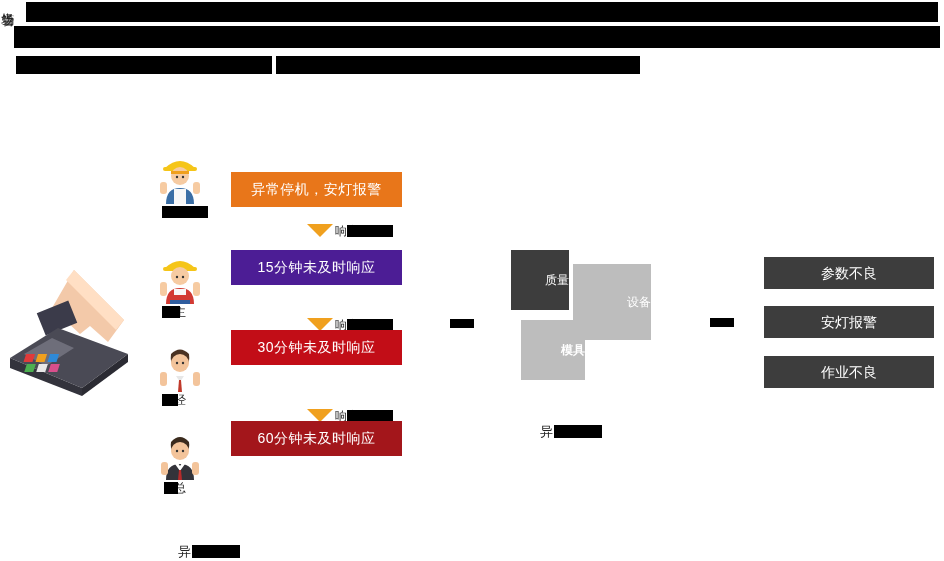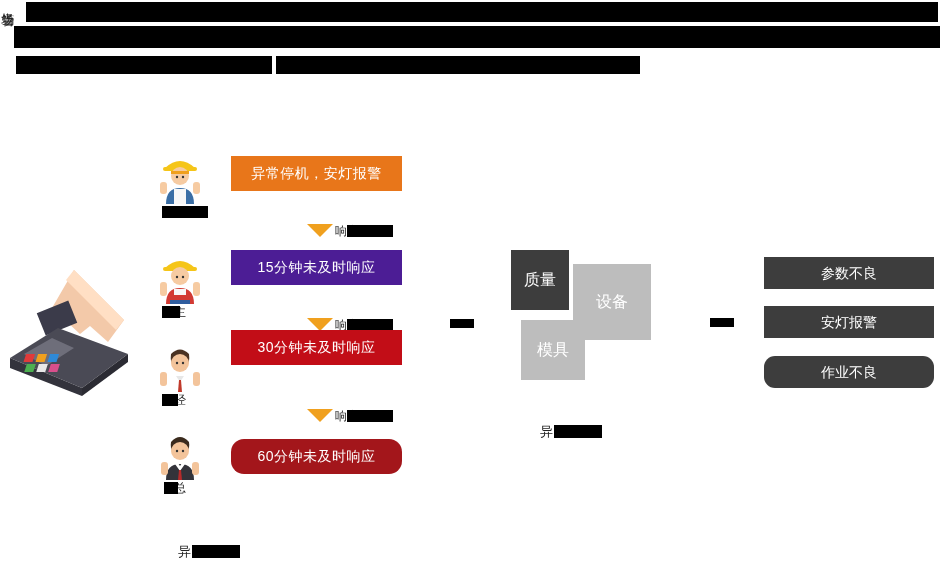--- a/index.html
+++ b/index.html
@@ -141,22 +141,22 @@
   
   .arrow-bar {
     position: absolute;
     background: #000;
     height: 9px;
   }
 
   
   .cat-tile {
     position: absolute;
-    text-align: center;
-    font-size: 16px;
+    text-align: right;
+    font-size: 12px;
     color: #ffffff;
     box-sizing: border-box;
   }
   .cat-tile.dark  { background: #3d3d3d; }
   .cat-tile.grey  { background: #bdbdbd; }
 
   
   .def-tile {
     position: absolute;
     left: 764px;
@@ -270,21 +270,21 @@
     <path d="M27 46 l2 0 l1 10 l-4 0 z" fill="#b52b2b"></path>
     <rect x="9" y="38" width="7" height="13" rx="3" fill="#f3c49b"></rect>
     <rect x="40" y="38" width="7" height="13" rx="3" fill="#f3c49b"></rect>
   </svg>
   <div class="role-label">
     <span>总</span>
     <span class="redact" style="left:14px; width:14px;"></span>
   </div>
 </div>
 
-<div class="banner orange" style="top:156px;">异常停机，安灯报警</div>
+<div class="banner orange" style="top:172px;">异常停机，安灯报警</div>
 
 <div class="chev-row" style="top:220px;">
   <div class="chev"></div>
   <div class="chev-caption">
     <span>响应升级</span>
     <span class="redact" style="left:12px; width:46px;"></span>
   </div>
 </div>
 
 <div class="banner red" style="top:250px;">15分钟未及时响应</div>
@@ -300,34 +300,34 @@
 <div class="banner dred" style="top:330px;">30分钟未及时响应</div>
 
 <div class="chev-row" style="top:405px;">
   <div class="chev"></div>
   <div class="chev-caption">
     <span>响应升级</span>
     <span class="redact" style="left:12px; width:46px;"></span>
   </div>
 </div>
 
-<div class="banner ddred" style="top:439px;border-radius:13px;">60分钟未及时响应</div>
+<div class="banner ddred" style="top:421px;">60分钟未及时响应</div>
 
 <div class="col-caption" style="left:178px; top:543px;">
   <span>异</span>
   <span class="redact" style="left:14px; width:48px;"></span>
 </div>
 
 <div class="arrow-bar" style="left:450px; top:319px; width:24px;"></div>
 <div class="arrow-bar" style="left:710px; top:318px; width:24px;"></div>
 
 <div class="cat-tile grey" style="left:573px; top:264px; width:78px; height:76px; line-height:76px;">设备</div>
-<div class="cat-tile grey" style="left:521px; top:320px; width:64px; height:60px; line-height:60px;">模具</div>
+<div class="cat-tile grey" style="left:521px; top:320px; width:64px; height:60px; line-height:60px;font-weight:bold;">模具</div>
 <div class="cat-tile dark" style="left:511px; top:250px; width:58px; height:60px; line-height:60px;">质量</div>
 
 <div class="col-caption" style="left:540px; top:423px;">
   <span>异</span>
   <span class="redact" style="left:14px; width:48px;"></span>
 </div>
 
 <div class="def-tile" style="top:257px;">参数不良</div>
 <div class="def-tile" style="top:306px;">安灯报警</div>
-<div class="def-tile" style="top:356px;border-radius:11px;">作业不良</div>
+<div class="def-tile" style="top:356px;">作业不良</div>
 
 </body></html>

